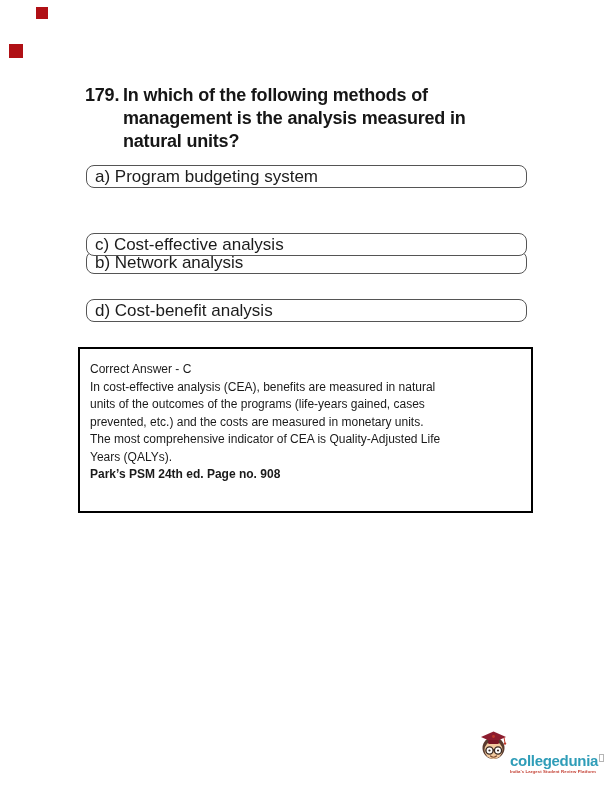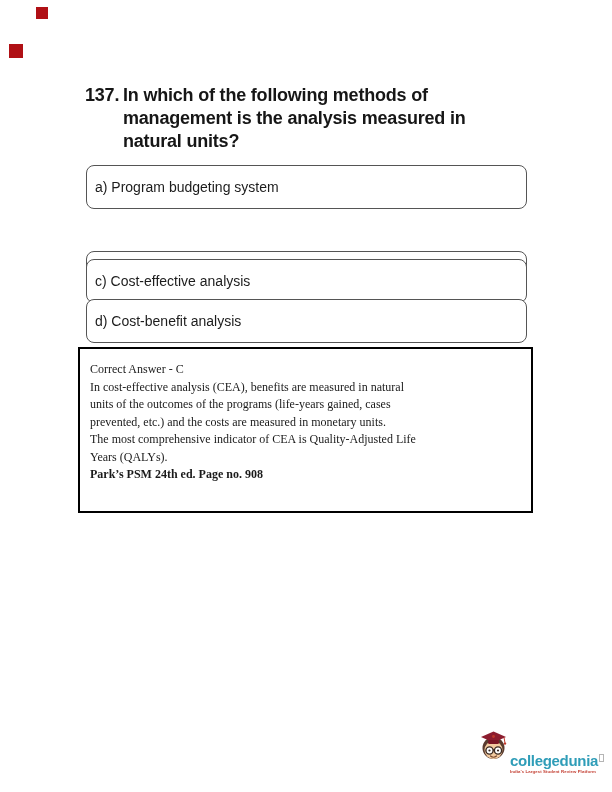--- a/index.html
+++ b/index.html
@@ -19,39 +19,39 @@
   .question {
     position:absolute; left:85px; top:84px; width:420px;
     display:flex;
     font-weight:bold; font-size:18px; line-height:23px;
     color:#161616; letter-spacing:-0.2px;
   }
   .q-num { width:38px; flex:0 0 auto; }
   .q-text { white-space:pre-line; }
 
   .option {
-    position:absolute; left:86px; width:441px; height:44px;
+    position:absolute; left:86px; width:441px; height:23px;
     box-sizing:border-box;
     border:1px solid #555; border-radius:8px;
     background:#fff;
     display:flex; align-items:center;
     padding-left:8px;
-    font-size:14px; color:#1c1c1c;
+    font-size:17px; color:#1c1c1c;
   }
   .opt-a { top:165px; }
   .opt-b { top:203px;margin-top:48px; }
-  .opt-c { top:259px; }
+  .opt-c { top:233px; }
   .opt-d { top:299px; }
 
   .answer-box {
     position:absolute; left:78px; top:347px; width:455px; height:166px;
     box-sizing:border-box;
     border:2px solid #000;
     padding:12px 10px 10px 10px;
-    font-size:12px; line-height:17.5px; color:#1a1a1a;font-family:Liberation Serif, serif;
+    font-size:12px; line-height:17.5px; color:#1a1a1a;
   }
   .answer-box .bold { font-weight:bold; }
   .answer-box .lines { white-space:pre-line; }
 
   .logo {
     position:absolute; left:479px; top:728px;
     display:flex; align-items:flex-start;
   }
   .logo-text-col { margin-left:2px; margin-top:5px; }
   .logo-title-row { display:flex; align-items:flex-start;margin-top:20px; }
@@ -70,21 +70,21 @@
 </style>
 </head>
 <body>
 
 <div class="page">
 
   <div class="marker marker-top" style="background: rgb(176, 16, 21);"></div>
   <div class="marker marker-left" style="background: rgb(176, 16, 21);"></div>
 
   <div class="question">
-    <span class="q-num">137.</span>
+    <span class="q-num">179.</span>
     <span class="q-text">In which of the following methods of
 management is the analysis measured in
 natural units?</span>
   </div>
 
   <div class="option opt-a">
     <span>a) Program budgeting system</span>
   </div>
   <div class="option opt-b">
     <span>b) Network analysis</span>

